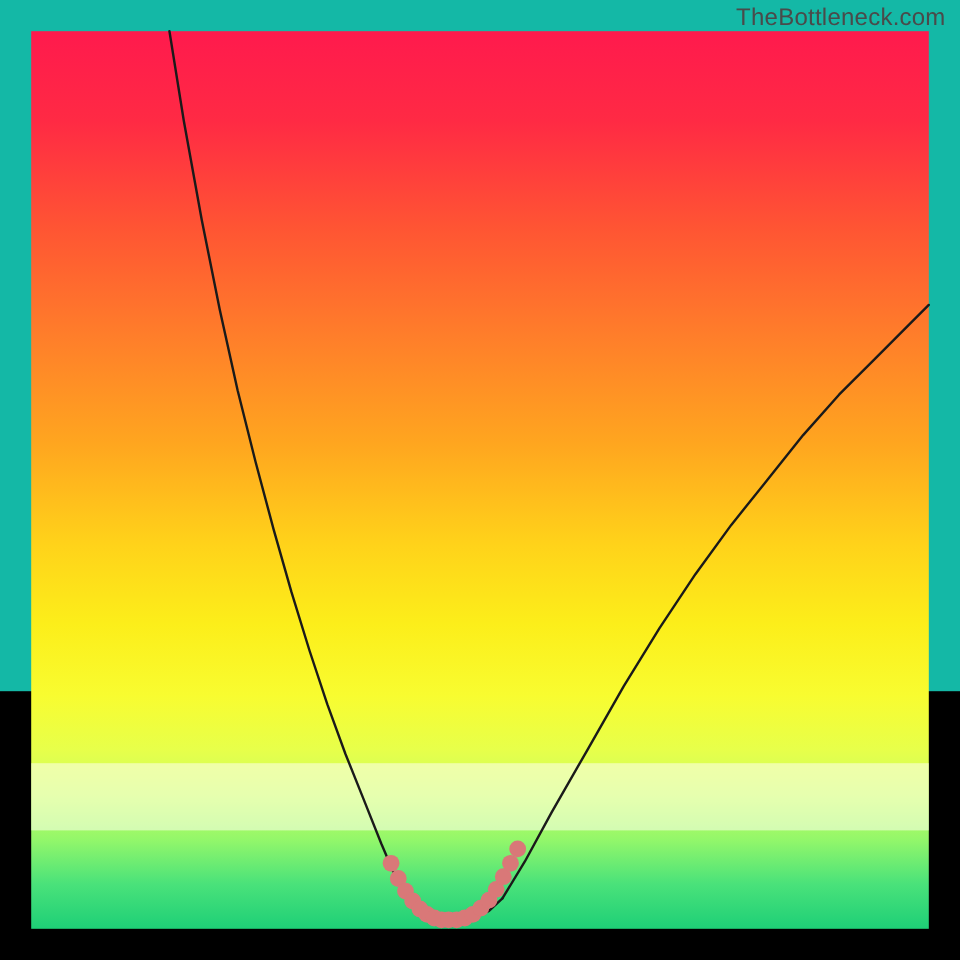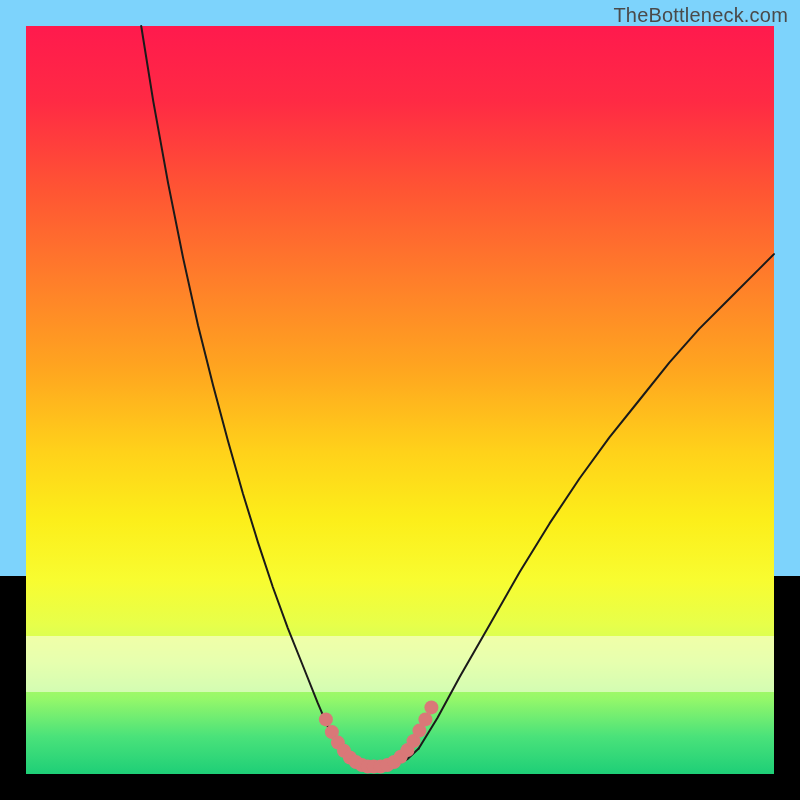--- a/index.html
+++ b/index.html
@@ -10,21 +10,21 @@
     background: #000;
     overflow: hidden;
     font-family: Arial, Helvetica, sans-serif;
   }
   .frame {
     position: absolute;
     top: 0;
     left: 0;
     width: 800px;
     height: 576px;
-    background: #7dd3fc;
+    background: #14b8a6;
   }
   .plot-area {
     position: absolute;
     top: 26px;
     left: 26px;
     width: 748px;
     height: 748px;
     
     background: linear-gradient(to bottom,
       #ff1a4d 0%,

